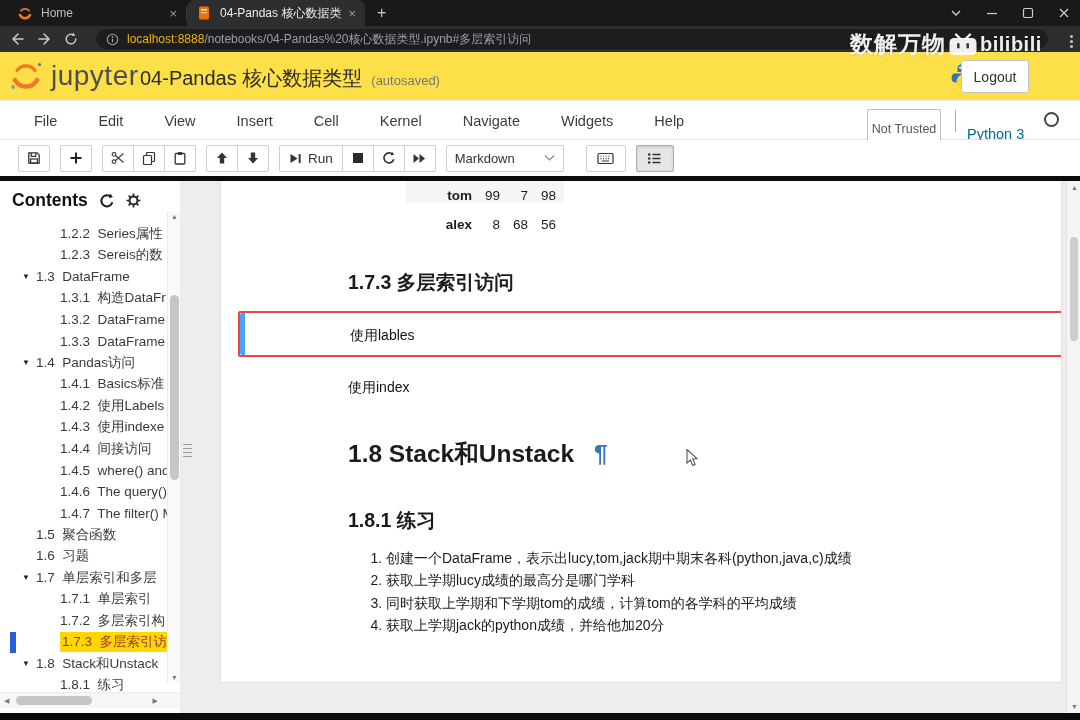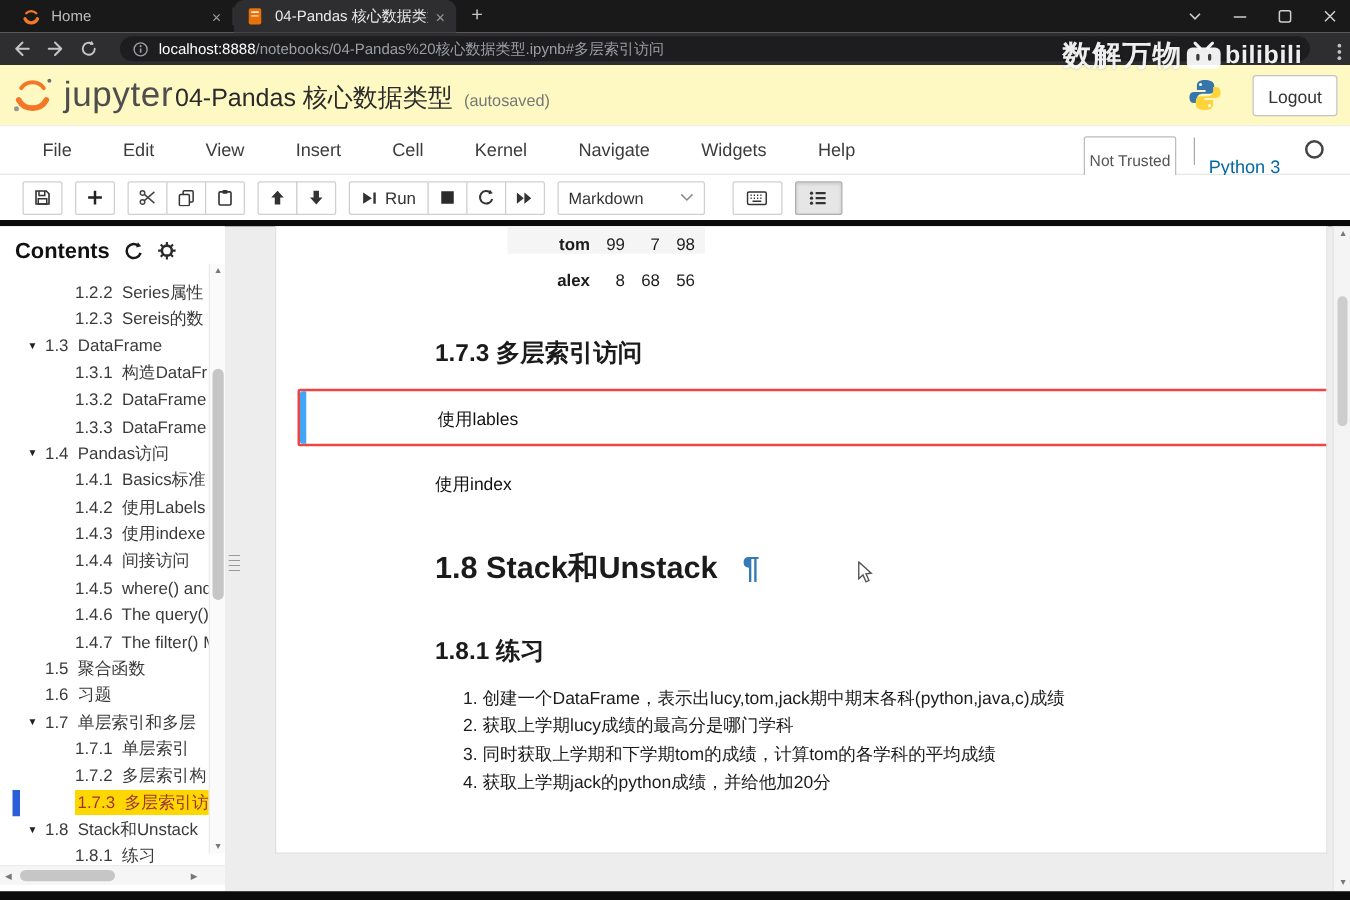--- a/index.html
+++ b/index.html
@@ -17,35 +17,35 @@
   .tab .close{margin-left:6px;color:#9a9a9a;font-size:13px;line-height:1}
   .tabsep{width:1px;height:14px;background:#3c3c3c;margin-bottom:6px}
   .newtab{color:#c7c7c7;font-size:16px;height:26px;display:flex;align-items:center;padding:0 12px}
   .wincontrols{position:absolute;right:10px;top:0;height:26px;display:flex;align-items:center;gap:24px}
   .wincontrols svg{display:block}
 
   
   .addressbar{position:absolute;left:0;top:26px;width:1080px;height:26px;background:#2e2e30}
   .navicons{position:absolute;left:10px;top:0;height:26px;display:flex;align-items:center;gap:12px}
   .urlpill{position:absolute;left:96px;top:3px;width:952px;height:20px;border-radius:10px;background:#1d1d1f;display:flex;align-items:center;padding:0 10px;font-size:12px;white-space:nowrap;overflow:hidden}
-  .urlpill .host{color:#ffffff;margin-left:8px}
+  .urlpill .host{color:#eab308;margin-left:8px}
   .urlpill .path{color:#9b9fa4}
   .menudots{position:absolute;right:7px;top:9px;width:3px;height:3px;border-radius:50%;background:#c3c3c3;box-shadow:0 5px 0 #c3c3c3,0 10px 0 #c3c3c3}
   .watermark{position:absolute;left:850px;top:29px;display:flex;align-items:center;gap:2px;z-index:40;color:rgba(255,255,255,.93);text-shadow:0 0 2px rgba(0,0,0,.25)}
   .watermark .wmtext{font-size:23px;font-weight:bold;letter-spacing:1px}
   .watermark .wmbrand{font-size:20px;font-weight:bold;letter-spacing:.5px}
 
   
-  .jheader{position:absolute;left:0;top:52px;width:1080px;height:48px;background:#fef9c3}
+  .jheader{position:absolute;left:0;top:52px;width:1080px;height:48px;background:#fde047}
   .jlogo{position:absolute;left:8px;top:6px;display:flex;align-items:center;gap:7px}
   .jlogo .logotext{font-size:28px;color:#4e4e4e;letter-spacing:.5px}
   .nbtitle{position:absolute;left:140px;top:13px;font-size:20px;color:#2a2a2a;white-space:nowrap}
   .autosaved{font-size:13px;color:#777;margin-left:9px}
   .pylogo{position:absolute;left:950px;top:10px}
-  .logout{position:absolute;left:1002px;top:8px;width:68px;height:33px;border:1px solid #c3c3c3;border-radius:3px;background:#fff;font-size:14px;color:#333;display:flex;align-items:center;justify-content:center}
+  .logout{position:absolute;left:961px;top:8px;width:68px;height:33px;border:1px solid #c3c3c3;border-radius:3px;background:#fff;font-size:14px;color:#333;display:flex;align-items:center;justify-content:center}
 
   
   .menubar{position:absolute;left:0;top:100px;width:1080px;height:40px;background:#fff;border-top:1px solid #ededed;border-bottom:1px solid #e7e7e7}
   .menuitems{position:absolute;left:34px;top:0;height:40px;display:flex;align-items:center;gap:41px;font-size:14.5px;color:#3c3c3c}
   .nottrusted{position:absolute;left:867px;top:8px;width:74px;height:40px;border:1px solid #bcbcbc;border-radius:2px;font-size:12.5px;color:#555;display:flex;align-items:center;justify-content:center;background:#fff}
   .kdivider{position:absolute;left:955px;top:9px;width:1px;height:22px;background:#aaa}
   .kernelname{position:absolute;left:967px;top:25px;font-size:14.5px;color:#0369a1}
   .kernelind{position:absolute;left:1044px;top:11px;width:15px;height:15px;border:2px solid #444;border-radius:50%}
 
   

